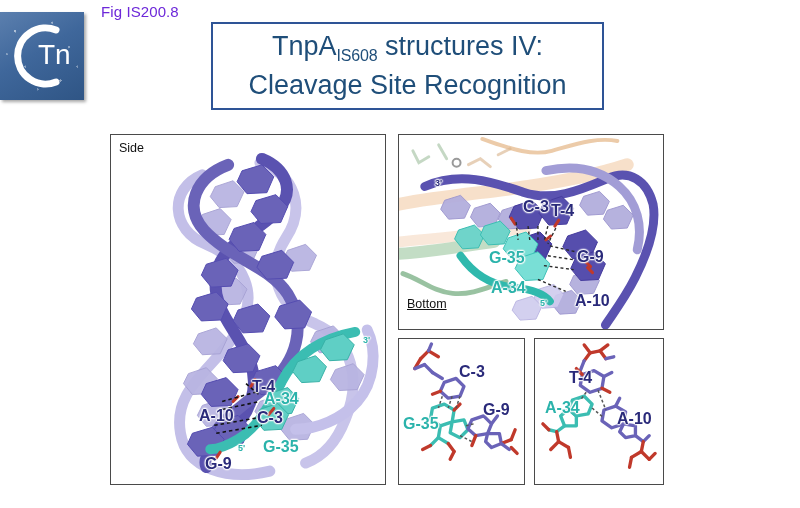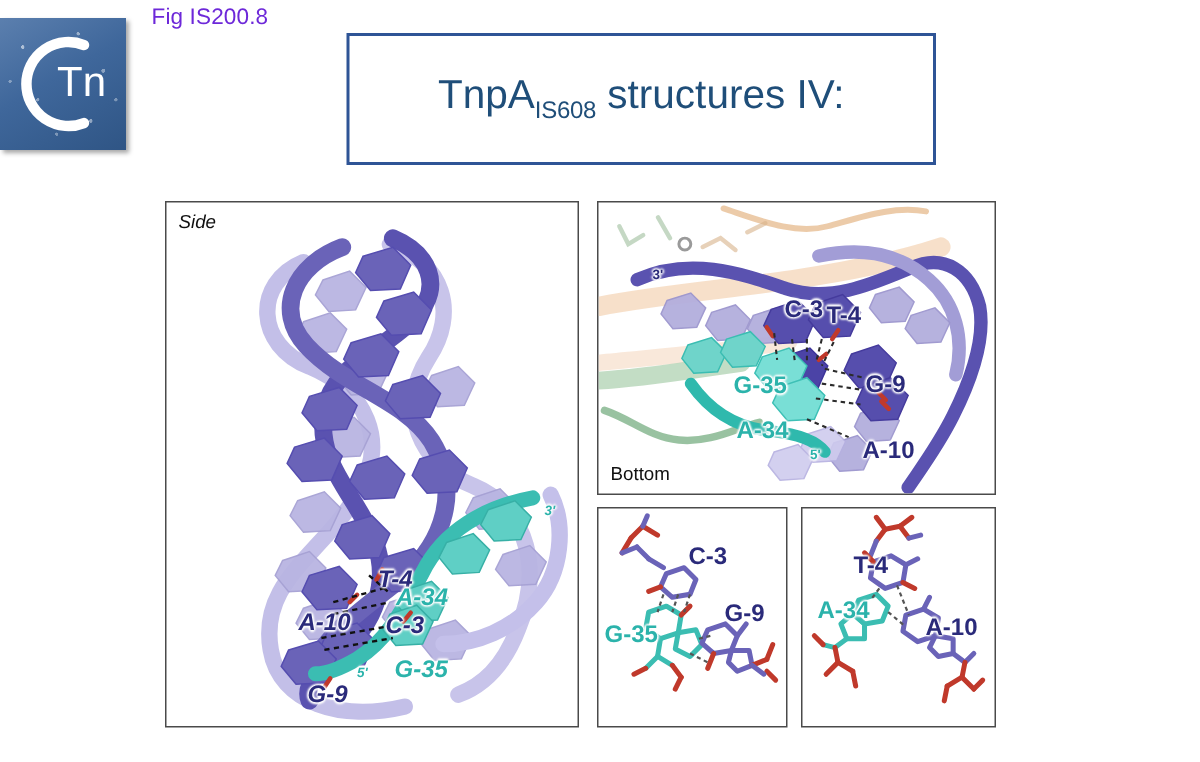--- a/index.html
+++ b/index.html
@@ -49,21 +49,20 @@
     position: absolute;
     left: 211px; top: 22px;
     width: 393px; height: 88px;
     border: 2px solid #2e5496;
     background: #ffffff;
     display: flex;
     flex-direction: column;
     align-items: center;
     justify-content: center;
     box-sizing: border-box;
-    margin-left: 20px;
   }
   .title-line {
     font-size: 27px;
     color: #1f4e79;
     line-height: 1.30;
     white-space: nowrap;
   }
   .title-line .sub {
     font-size: 16px;
     vertical-align: sub;
@@ -71,34 +70,34 @@
   }
 
   
   .panel {
     position: absolute;
     border: 1.4px solid #4a4a4a;
     background: #ffffff;
     box-sizing: border-box;
     overflow: hidden;
   }
-  #panel-side   { left: 110px; top: 134px; width: 276px; height: 351px; font-style: italic; }
+  #panel-side   { left: 110px; top: 134px; width: 276px; height: 351px; }
   #panel-bottom { left: 398px; top: 134px; width: 266px; height: 196px; }
   #panel-cg     { left: 398px; top: 338px; width: 127px; height: 147px; }
   #panel-ta     { left: 534px; top: 338px; width: 130px; height: 147px; }
 
   .panel-caption {
     position: absolute;
     font-size: 12.5px;
     color: #111;
     font-family: "Liberation Sans", sans-serif;
     z-index: 40;
   }
   #cap-side   { left: 8px;  top: 6px; }
-  #cap-bottom { left: 8px;  bottom: 6px; }
+  #cap-bottom { left: 8px;  bottom: 18px; text-decoration: underline; }
 
   
   .res-label {
     position: absolute;
     font-size: 16px;
     font-weight: bold;
     z-index: 35;
     white-space: nowrap;
     text-shadow:
       0 0 2px #fff, 0 0 2px #fff, 1px 0 1.5px #fff, -1px 0 1.5px #fff,
@@ -124,20 +123,21 @@
     <text x="38" y="52" font-family="Liberation Sans, sans-serif" font-size="28" fill="#ffffff">Tn</text>
   </svg>
 </div>
 
 <div id="fig-label">Fig IS200.8</div>
 
 <div id="title-box">
   <div class="title-line">
     <span>TnpA</span><span class="sub">IS608</span><span> structures IV:</span>
   </div>
+  <div class="title-line">Cleavage Site Recognition</div>
 </div>
 
 <div class="panel" id="panel-side">
   <svg class="svg-layer" viewBox="0 0 276 351" preserveAspectRatio="none">
     <defs>
       <linearGradient id="gBack" x1="0" y1="0" x2="1" y2="1">
         <stop offset="0%" stop-color="#c6c2e8"></stop>
         <stop offset="100%" stop-color="#a7a2d8"></stop>
       </linearGradient>
     </defs>

